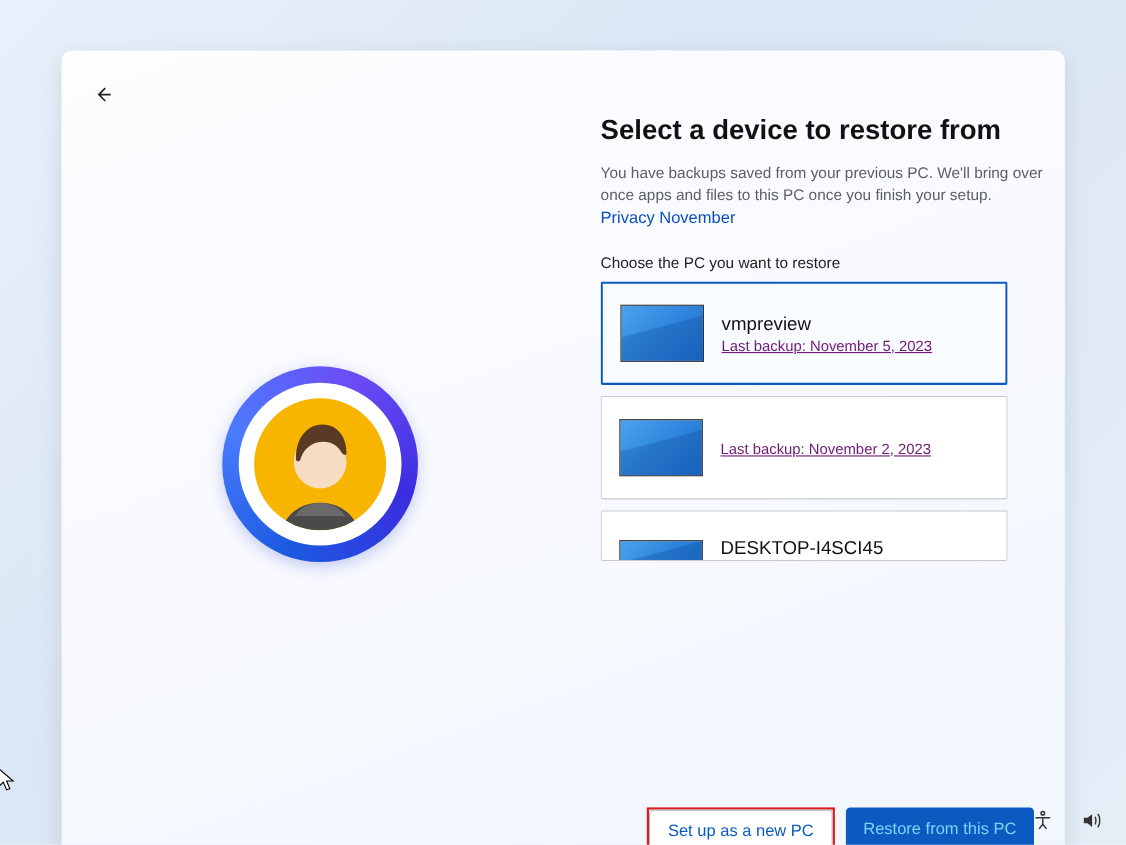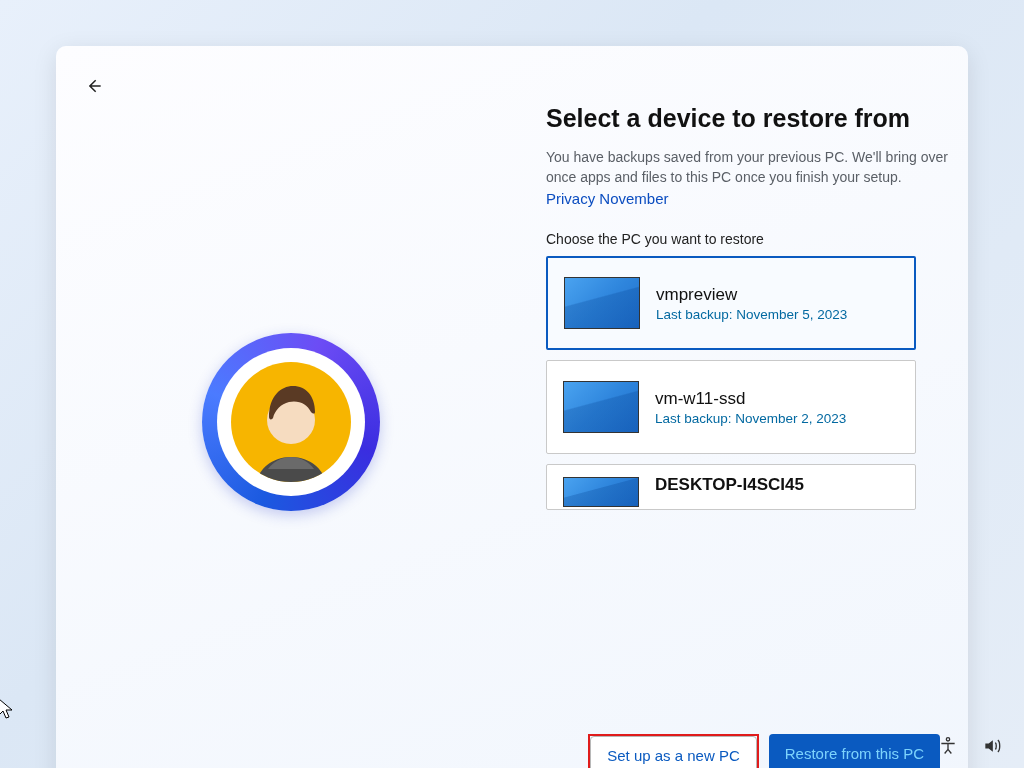--- a/index.html
+++ b/index.html
@@ -92,22 +92,22 @@
     position: relative;
     flex-shrink: 0;
   }
   .thumb::after {
     content: "";
     position: absolute; inset: 0;
     background: linear-gradient(165deg, rgba(255,255,255,0) 40%, rgba(0,60,140,0.25) 42%, rgba(0,60,140,0.25) 100%);
   }
   .dev-text { margin-left: 16px; }
   .dev-name { font-size: 17px; color: #111; }
-  .dev-sub  { font-size: 13.5px; color: #0369a1; margin-top: 2px; }
-  .device-card.partial { height: 46px; overflow: hidden; align-items: flex-start; padding-top: 12px; font-weight: bold;}
+  .dev-sub  { font-size: 13.5px; color: #701a75; margin-top: 2px; text-decoration: underline; }
+  .device-card.partial { height: 46px; overflow: hidden; align-items: flex-start; padding-top: 26px;}
   .device-card.partial .thumb { height: 30px; }
   .device-card.partial .dev-name { margin-top: -2px; }
 
   .footer-btns {
     position: absolute;
     right: 28px; bottom: 22px;
     display: flex; gap: 10px;
   }
   .btn {
     height: 38px;
@@ -186,21 +186,20 @@
     <div class="device-card selected">
       <div class="thumb"></div>
       <div class="dev-text">
         <div class="dev-name">vmpreview</div>
         <div class="dev-sub">Last backup: November 5, 2023</div>
       </div>
     </div>
     <div class="device-card">
       <div class="thumb"></div>
       <div class="dev-text">
-        <div class="dev-name">vm-w11-ssd</div>
         <div class="dev-sub">Last backup: November 2, 2023</div>
       </div>
     </div>
     <div class="device-card partial">
       <div class="thumb"></div>
       <div class="dev-text">
         <div class="dev-name">DESKTOP-I4SCI45</div>
       </div>
     </div>
   </div>

